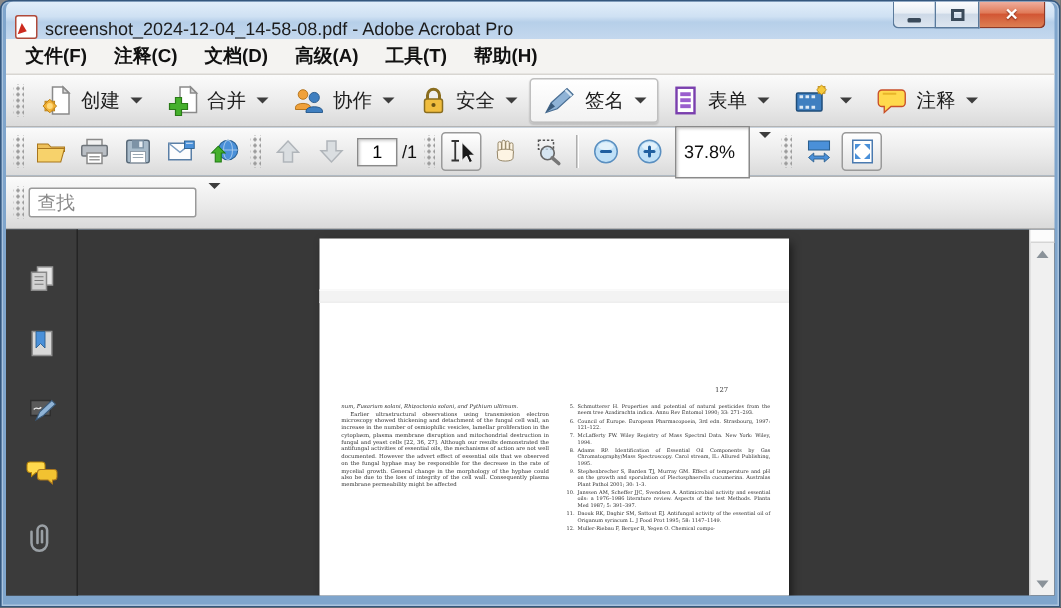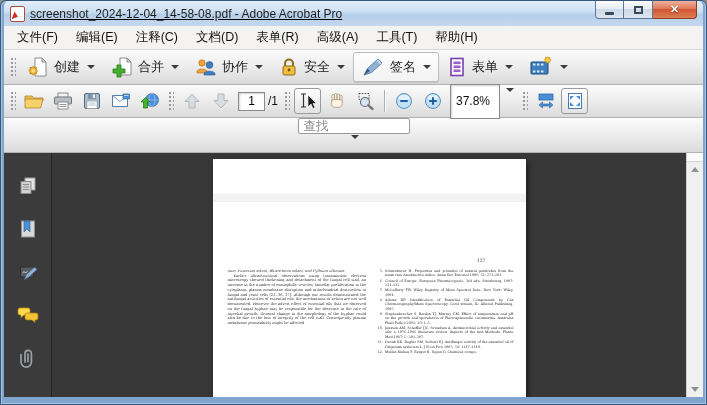--- a/index.html
+++ b/index.html
@@ -5,49 +5,48 @@
   * { margin:0; padding:0; box-sizing:border-box; }
   html,body { background:#888; font-family:"Liberation Sans", sans-serif; }
   #win {
     width:707px; height:405px; position:relative; overflow:hidden;
     border:1px solid #35577d; border-radius:6px 6px 0 0;
     background:#7fa5cc; padding:0 3px 3px 3px;
     box-shadow: inset 0 0 0 1px rgba(255,255,255,.35);
   }
   
   .titlebar {
-    height:25px; display:flex; align-items:center; padding-left:6px; position:relative;
+    height:25px; display:flex; align-items:flex-end; padding-left:6px; position:relative;
     background:linear-gradient(to bottom,#e2eefa 0%,#cfe1f3 40%,#b6cfe9 55%,#c4d8ee 100%);
     border-radius:5px 5px 0 0;
-    text-decoration:underline;
   }
   .title-text { font-size:12px; color:#1c1c1c; margin-left:5px; white-space:nowrap; }
   .appicon { width:15px; height:16px; position:relative; background:#fff; border:1px solid #b04a3a; border-radius:2px; }
   .appicon::after { content:""; position:absolute; left:2px; top:5px; width:0; height:0;
     border-left:5px solid #cc2a1e; border-top:4px solid transparent; border-bottom:4px solid transparent; transform:rotate(20deg); }
   .winbtns { position:absolute; top:0; right:6px; display:flex; }
   .winbtn {
     height:18px; border:1px solid #5a7a9b; border-top:none; display:flex; align-items:center; justify-content:center;
     background:linear-gradient(to bottom,#fdfdfd,#e7edf4 45%,#cdd9e7 50%,#dde6f0);
   }
   .winbtn.min { width:29px; border-radius:0 0 0 4px; }
   .winbtn.max { width:29px; border-left:none; }
   .winbtn.close { width:44px; border-left:none; border-radius:0 0 4px 0; border-color:#8d3a28;
     background:linear-gradient(to bottom,#f0b0a0,#e07a58 45%,#d25634 50%,#dd7f53); }
   .glyph-min { width:9px; height:3px; background:#3a4a5a; margin-top:7px; border-radius:1px; }
   .glyph-max { width:9px; height:8px; border:2px solid #3a4a5a; background:transparent; }
   .glyph-close { color:#fff; font-size:11px; font-weight:bold; text-shadow:0 1px 1px #7a2012; }
   
-  .menubar { height:24px; background:#f4f3f1; border-bottom:1px solid #d8d6d2; display:flex; align-items:flex-start; padding-left:4px; }
+  .menubar { height:24px; background:#f4f3f1; border-bottom:1px solid #d8d6d2; display:flex; align-items:flex-start; padding-left:4px;font-weight:bold; }
   .menu-item { font-size:12.5px; color:#111; padding:3px 9px; cursor:default; }
   
   .toolbar { background:linear-gradient(to bottom,#fbfbfb,#e9e9e9 60%,#dadada); border-bottom:1px solid #b3b3b3; display:flex; align-items:center; }
   .tb1 { height:35px; padding:0 2px; }
   .tb2 { height:33px; padding:0 2px; }
-  .tb3 { height:35px; padding:0 2px;flex-direction:column; }
+  .tb3 { height:35px; padding:0 2px; }
   .grip { width:7px; height:22px; margin:0 3px;
     background-image:radial-gradient(circle, #9a9a9a 1px, rgba(0,0,0,0) 1.2px);
     background-size:4px 4px; background-position:1px 1px; }
   .vsep { width:1px; height:22px; background:#adadad; box-shadow:1px 0 0 #fff; margin:0 4px; }
   .bigbtn { display:flex; align-items:center; gap:5px; padding:3px 7px; border:1px solid transparent; border-radius:3px; }
   .bigbtn .lbl { font-size:13px; color:#1d1d1d; }
   .bigbtn.raised { background:linear-gradient(to bottom,#ffffff,#f2f2f2); border-color:#bfbfbf; box-shadow:0 1px 1px rgba(0,0,0,.12); }
   .caret { width:0; height:0; border-left:4px solid transparent; border-right:4px solid transparent; border-top:4px solid #3d3d3d; margin-left:2px; }
   .iconbtn { width:27px; height:26px; display:flex; align-items:center; justify-content:center; border:1px solid transparent; border-radius:3px; margin:0 1px; }
   .iconbtn.active { border-color:#9a9a9a; background:linear-gradient(to bottom,#ffffff,#e2e2e2); box-shadow:inset 0 1px 0 #fff; }
@@ -103,24 +102,22 @@
           <div class="glyph-max"></div>
         </div>
       <div class="winbtn close">
           <div class="glyph-close">✕</div>
         </div>
     </div>
   </div>
 
   <div class="menubar">
     <span class="menu-item">文件(F)</span>
-    <span class="menu-item">编辑(E)</span>
     <span class="menu-item">注释(C)</span>
     <span class="menu-item">文档(D)</span>
-    <span class="menu-item">表单(R)</span>
     <span class="menu-item">高级(A)</span>
     <span class="menu-item">工具(T)</span>
     <span class="menu-item">帮助(H)</span>
   </div>
 
   <div class="toolbar tb1">
     <div class="grip"></div>
 
     <div class="bigbtn">
       <svg width="22" height="22" viewBox="0 0 22 22">
@@ -194,20 +191,28 @@
           <rect x="12" y="7.5" width="2.4" height="2" fill="#dce9f5"></rect>
         <rect x="4" y="14.5" width="2.4" height="2" fill="#dce9f5"></rect>
           <rect x="8" y="14.5" width="2.4" height="2" fill="#dce9f5"></rect>
           <rect x="12" y="14.5" width="2.4" height="2" fill="#dce9f5"></rect>
         <rect x="16.4" y="1.6" width="4.6" height="4.6" fill="#f6c93c" stroke="#b9881a" stroke-width=".5"></rect>
         <rect x="16.4" y="1.6" width="4.6" height="4.6" fill="#f6c93c" stroke="#b9881a" stroke-width=".5" transform="rotate(45 18.7 3.9)"></rect>
       </svg>
       <span class="caret"></span>
     </div>
 
+    <div class="bigbtn">
+      <svg width="22" height="22" viewBox="0 0 22 22">
+        <path d="M4 4h13a2.5 2.5 0 012.5 2.5v6A2.5 2.5 0 0117 15h-7l-4.5 4v-4H4a2.5 2.5 0 01-2.5-2.5v-6A2.5 2.5 0 014 4z" fill="#ffd94d" stroke="#c9502a" stroke-width=".9"></path>
+        <path d="M4.5 6.5h9" stroke="#e8b52a" stroke-width="1.2"></path>
+      </svg>
+      <span class="lbl">注释</span>
+      <span class="caret"></span>
+    </div>
   </div>
 
   <div class="toolbar tb2">
     <div class="grip"></div>
 
     <div class="iconbtn">
       <svg width="22" height="20" viewBox="0 0 22 20">
         <path d="M2 5h7l2 2h9v3H2z" fill="#eec05a" stroke="#a8761d" stroke-width=".7"></path>
         <path d="M2 8h18l-2.5 9H2z" fill="#f7d26b" stroke="#a8761d" stroke-width=".7"></path>
       </svg>

